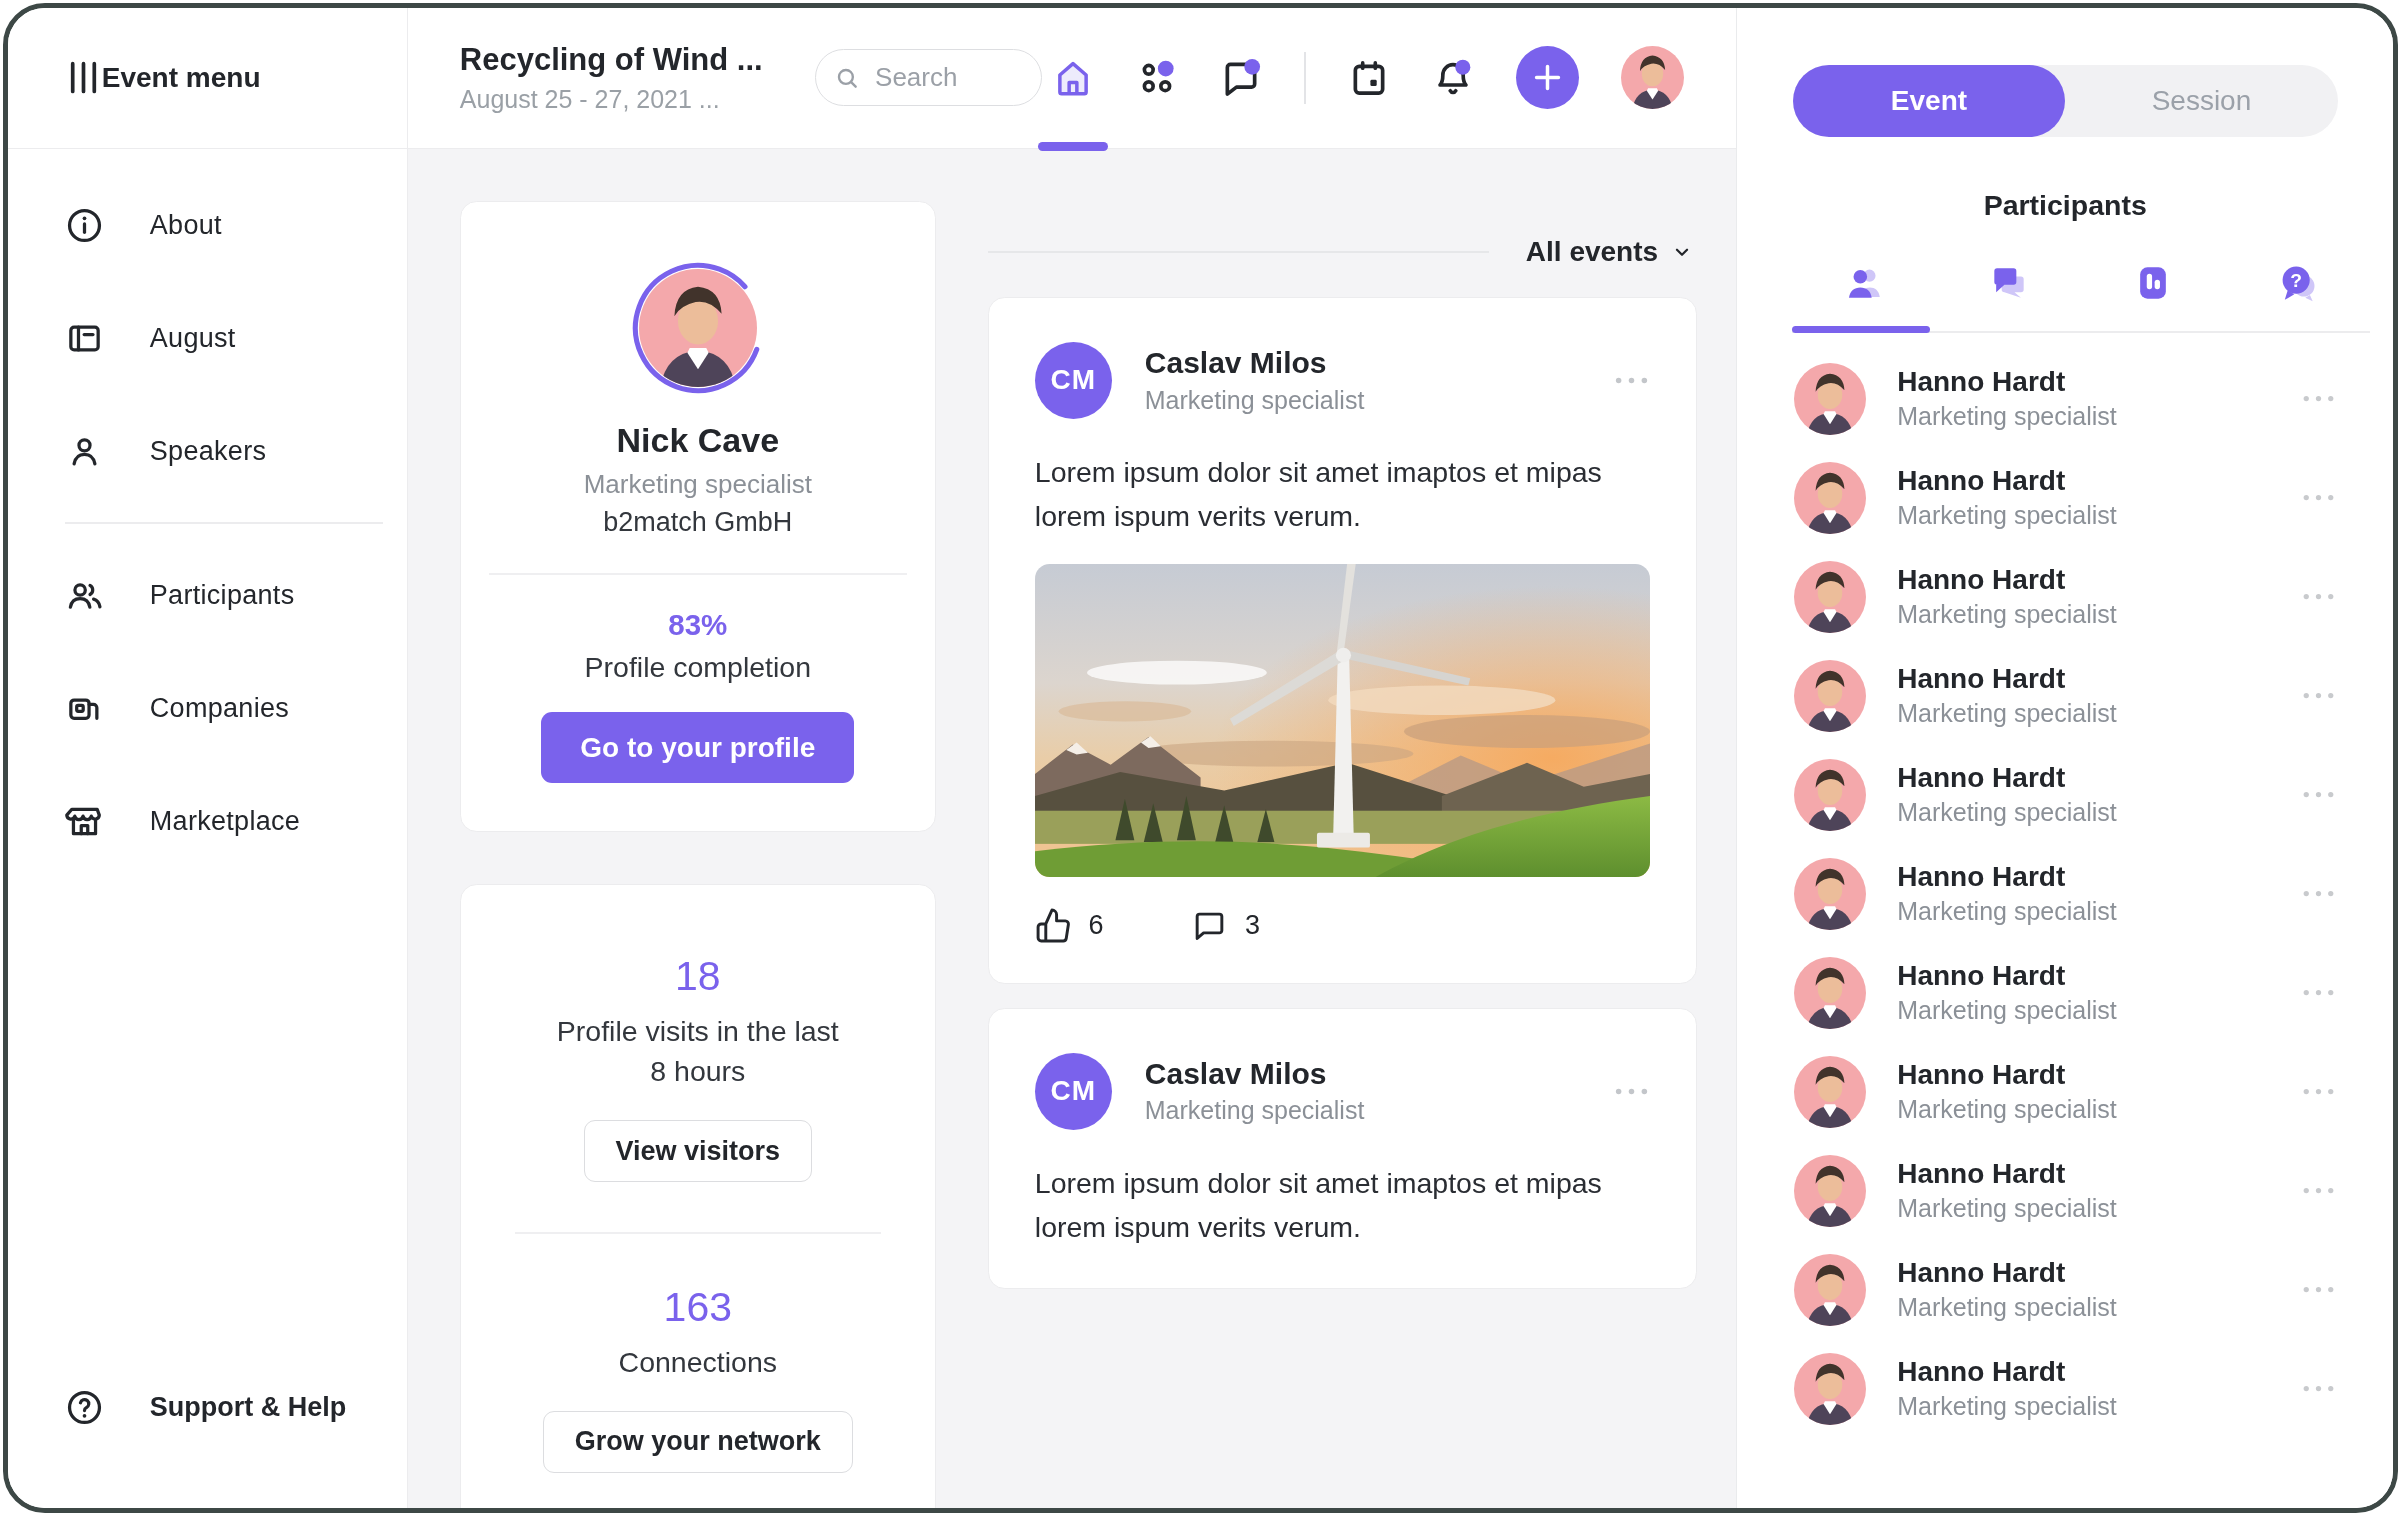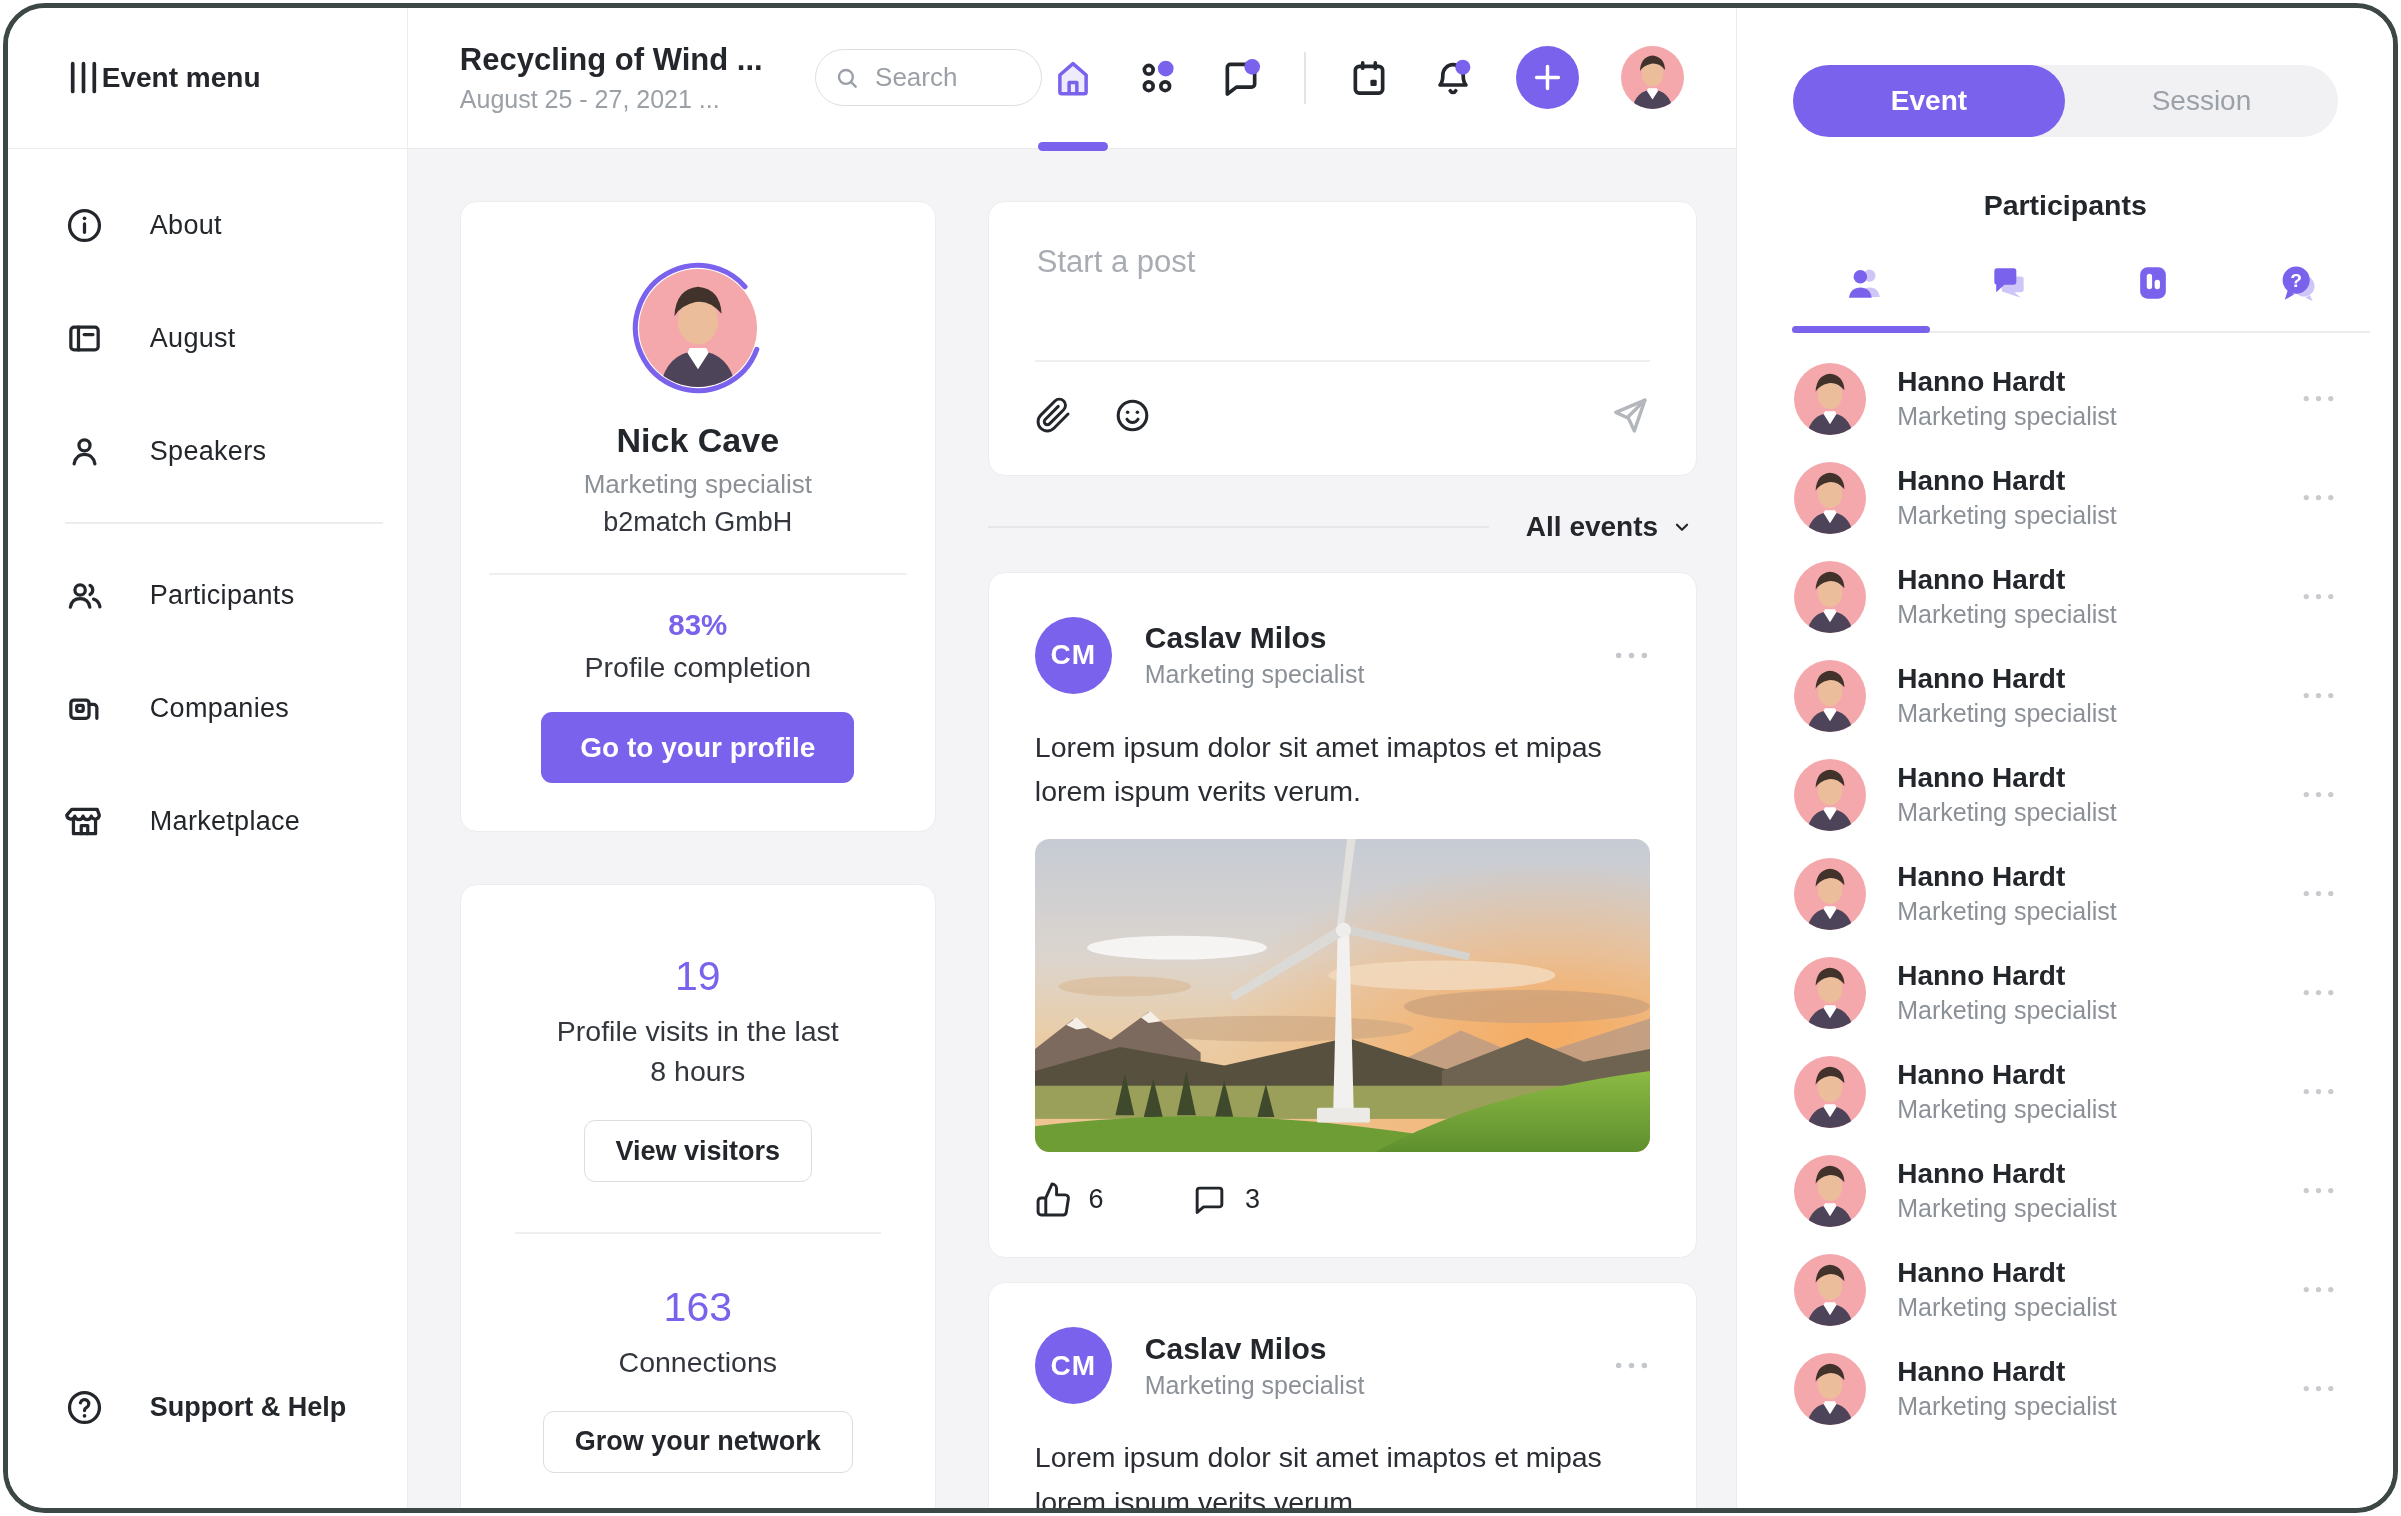--- a/index.html
+++ b/index.html
@@ -262,50 +262,31 @@
           <div class="p-name">Nick Cave</div>
           <div class="p-role">Marketing specialist</div>
           <div class="p-company">b2match GmbH</div>
           <div class="card-divider"></div>
           <div class="pct">83%</div>
           <div class="pct-label">Profile completion</div>
           <div class="btn-primary">Go to your profile</div>
         </section>
 
         <section class="card stats-card">
-          <div class="stat-num">19</div>
+          <div class="stat-num">18</div>
           <div class="stat-label" style="width:304px;margin-left:auto;margin-right:auto;">Profile visits in the last 8 hours</div>
           <div class="btn-outline">View visitors</div>
           <div class="stats-divider"></div>
           <div class="stat-num">163</div>
           <div class="stat-label">Connections</div>
           <div class="btn-outline">Grow your network</div>
         </section>
       </div>
 
       <div class="col-feed">
-        <section class="card composer">
-          <input placeholder="Start a post" style="">
-          <div class="composer-line"></div>
-          <div class="composer-actions">
-            <svg width="37" height="37" viewBox="0 0 24 24" fill="none" stroke="#23262b" stroke-width="1.9" stroke-linecap="round" stroke-linejoin="round">
-                <path d="M21.44 11.05l-9.19 9.19a6 6 0 1 1-8.49-8.49l9.19-9.19a4 4 0 0 1 5.66 5.66L9.42 17.41a2 2 0 0 1-2.83-2.83l8.49-8.49"></path>
-              </svg>
-            <svg width="39" height="39" viewBox="0 0 24 24" fill="none" stroke="#23262b" stroke-width="1.9" stroke-linecap="round">
-                <circle cx="12" cy="12" r="8.8"></circle>
-                <circle cx="9" cy="10" r="1.1" fill="#23262b" stroke="none"></circle>
-                <circle cx="15" cy="10" r="1.1" fill="#23262b" stroke="none"></circle>
-                <path d="M8.6 14.3c.9 1.4 2 2 3.4 2s2.5-.6 3.4-2"></path>
-              </svg>
-            <svg class="send" width="41" height="41" viewBox="0 0 24 24" fill="none" stroke="#b3b7bc" stroke-width="2" stroke-linecap="round" stroke-linejoin="round">
-                <path d="M21 3 11.4 12.6"></path>
-                <path d="M21 3l-6.2 18-3.4-7.4L4 10.2Z"></path>
-              </svg>
-          </div>
-        </section>
 
         <div class="filter-row">
           <div class="line"></div>
           <span class="label">All events</span>
           <svg width="22" height="22" viewBox="0 0 24 24" fill="none" stroke="#23262b" stroke-width="2.4" stroke-linecap="round" stroke-linejoin="round">
               <path d="M6.5 9.5 12 15l5.5-5.5"></path>
             </svg>
         </div>
 
         <article class="card post">

